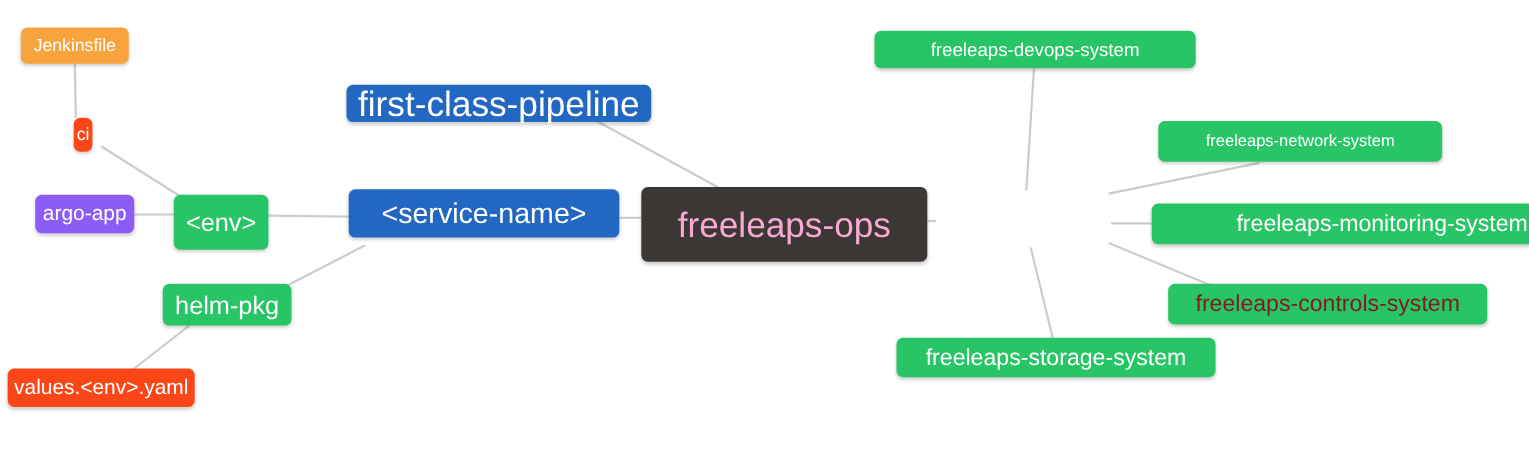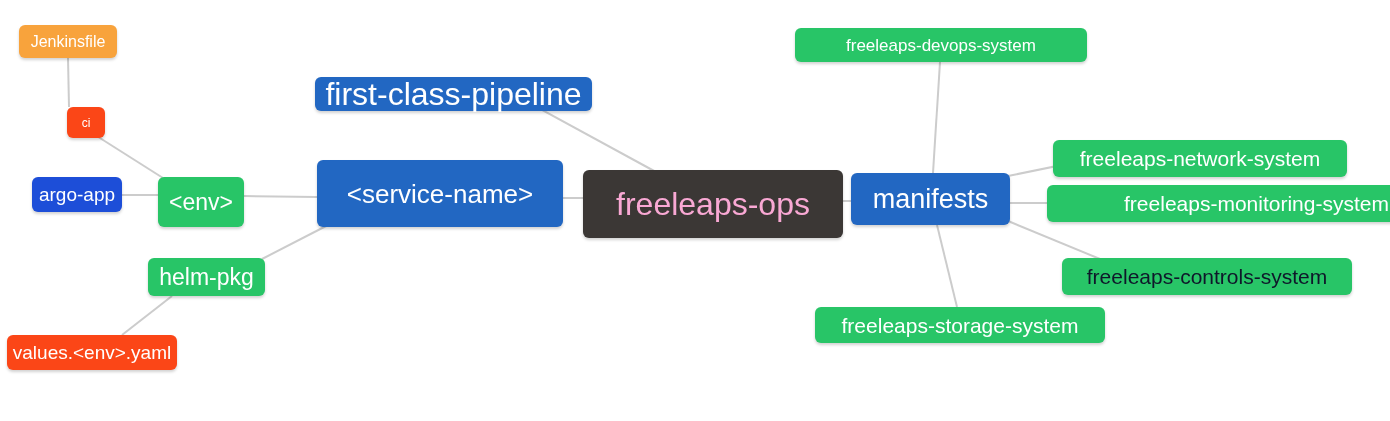--- a/index.html
+++ b/index.html
@@ -17,31 +17,31 @@
     display:flex;align-items:center;justify-content:center;
     color:#ffffff;
     border-radius:6px;
     white-space:nowrap;
     box-shadow:0 2px 3px rgba(0,0,0,0.18);
     cursor:pointer;
     line-height:1;
   }
   
   .n-jenkinsfile          {left:19px;  top:25px;  width:98px;  height:33px; font-size:16px;}
-  .n-ci                   {left:67px;  top:107px; width:38px;  height:31px; font-size:12px;}
+  .n-ci                   {left:67px;  top:107px; width:17px;  height:31px; font-size:16px;}
   .n-argo-app             {left:32px;  top:177px; width:90px;  height:35px; font-size:19px;}
   .n-env                  {left:158px; top:177px; width:86px;  height:50px; font-size:23px;}
   .n-helm-pkg             {left:148px; top:258px; width:117px; height:38px; font-size:23px;}
   .n-values-env-yaml      {left:7px;   top:335px; width:170px; height:35px; font-size:19px;}
   .n-first-class-pipeline {left:315px; top:38px;  width:277px; height:34px; font-size:32px;margin-top:39px;}
-  .n-service-name         {left:317px; top:160px; width:246px; height:67px; font-size:26px;}
+  .n-service-name         {left:317px; top:172px; width:246px; height:44px; font-size:26px;}
   .n-freeleaps-ops        {left:583px; top:170px; width:260px; height:68px; font-size:32px;}
   .n-manifests            {left:851px; top:173px; width:159px; height:52px; font-size:27px;}
   .n-devops-system        {left:795px; top:28px;  width:292px; height:34px; font-size:17px;}
-  .n-network-system       {left:1053px;top:110px; width:294px; height:37px; font-size:21px;margin-top:30px;}
+  .n-network-system       {left:1053px;top:110px; width:258px; height:37px; font-size:15px;}
   .n-monitoring-system    {left:1047px;top:185px; width:331px; height:37px; font-size:21px;}
   .n-controls-system      {left:1062px;top:258px; width:290px; height:37px; font-size:21px;}
   .n-storage-system       {left:815px; top:307px; width:290px; height:36px; font-size:21px;}
 </style>
 </head>
 <body>
 
 <div id="canvas" style="background: rgb(255, 255, 255);">
 
   <svg id="edges" viewBox="0 0 1390 421">
@@ -62,21 +62,21 @@
   </svg>
 
   <div class="node n-jenkinsfile" style="background: rgb(248, 163, 60); color: rgb(255, 255, 255);">
     <span>Jenkinsfile</span>
   </div>
 
   <div class="node n-ci" style="background: rgb(251, 70, 23); color: rgb(255, 255, 255);">
     <span>ci</span>
   </div>
 
-  <div class="node n-argo-app" style="background: #1d4ed8; color: rgb(255, 255, 255);">
+  <div class="node n-argo-app" style="background: #8b5cf6; color: rgb(255, 255, 255);">
     <span>argo-app</span>
   </div>
 
   <div class="node n-env" style="background: rgb(40, 197, 103); color: rgb(255, 255, 255);">
     <span>&lt;env&gt;</span>
   </div>
 
   <div class="node n-helm-pkg" style="background: rgb(40, 197, 103); color: rgb(255, 255, 255);">
     <span>helm-pkg</span>
   </div>
@@ -90,37 +90,34 @@
   </div>
 
   <div class="node n-service-name" style="background: rgb(34, 103, 194); color: rgb(255, 255, 255);">
     <span>&lt;service-name&gt;</span>
   </div>
 
   <div class="node n-freeleaps-ops" style="background: rgb(59, 55, 53); color: #f9a8d4;">
     <span>freeleaps-ops</span>
   </div>
 
-  <div class="node n-manifests" style="background: rgb(34, 103, 194); color: rgb(255, 255, 255);">
-    <span>manifests</span>
-  </div>
 
   <div class="node n-devops-system" style="background: rgb(40, 197, 103); color: rgb(255, 255, 255);">
     <span>freeleaps-devops-system</span>
   </div>
 
   <div class="node n-network-system" style="background: rgb(40, 197, 103); color: rgb(255, 255, 255);">
     <span>freeleaps-network-system</span>
   </div>
 
   <div class="node n-monitoring-system" style="background: rgb(40, 197, 103); color: rgb(255, 255, 255); padding-left: 44px;">
     <span>freeleaps-monitoring-system</span>
   </div>
 
-  <div class="node n-controls-system" style="background: rgb(40, 197, 103); color: #0f172a;">
+  <div class="node n-controls-system" style="background: rgb(40, 197, 103); color: #7f1d1d;">
     <span>freeleaps-controls-system</span>
   </div>
 
   <div class="node n-storage-system" style="background: rgb(40, 197, 103); color: rgb(255, 255, 255);">
     <span>freeleaps-storage-system</span>
   </div>
 
 </div>
 
 </body></html>

